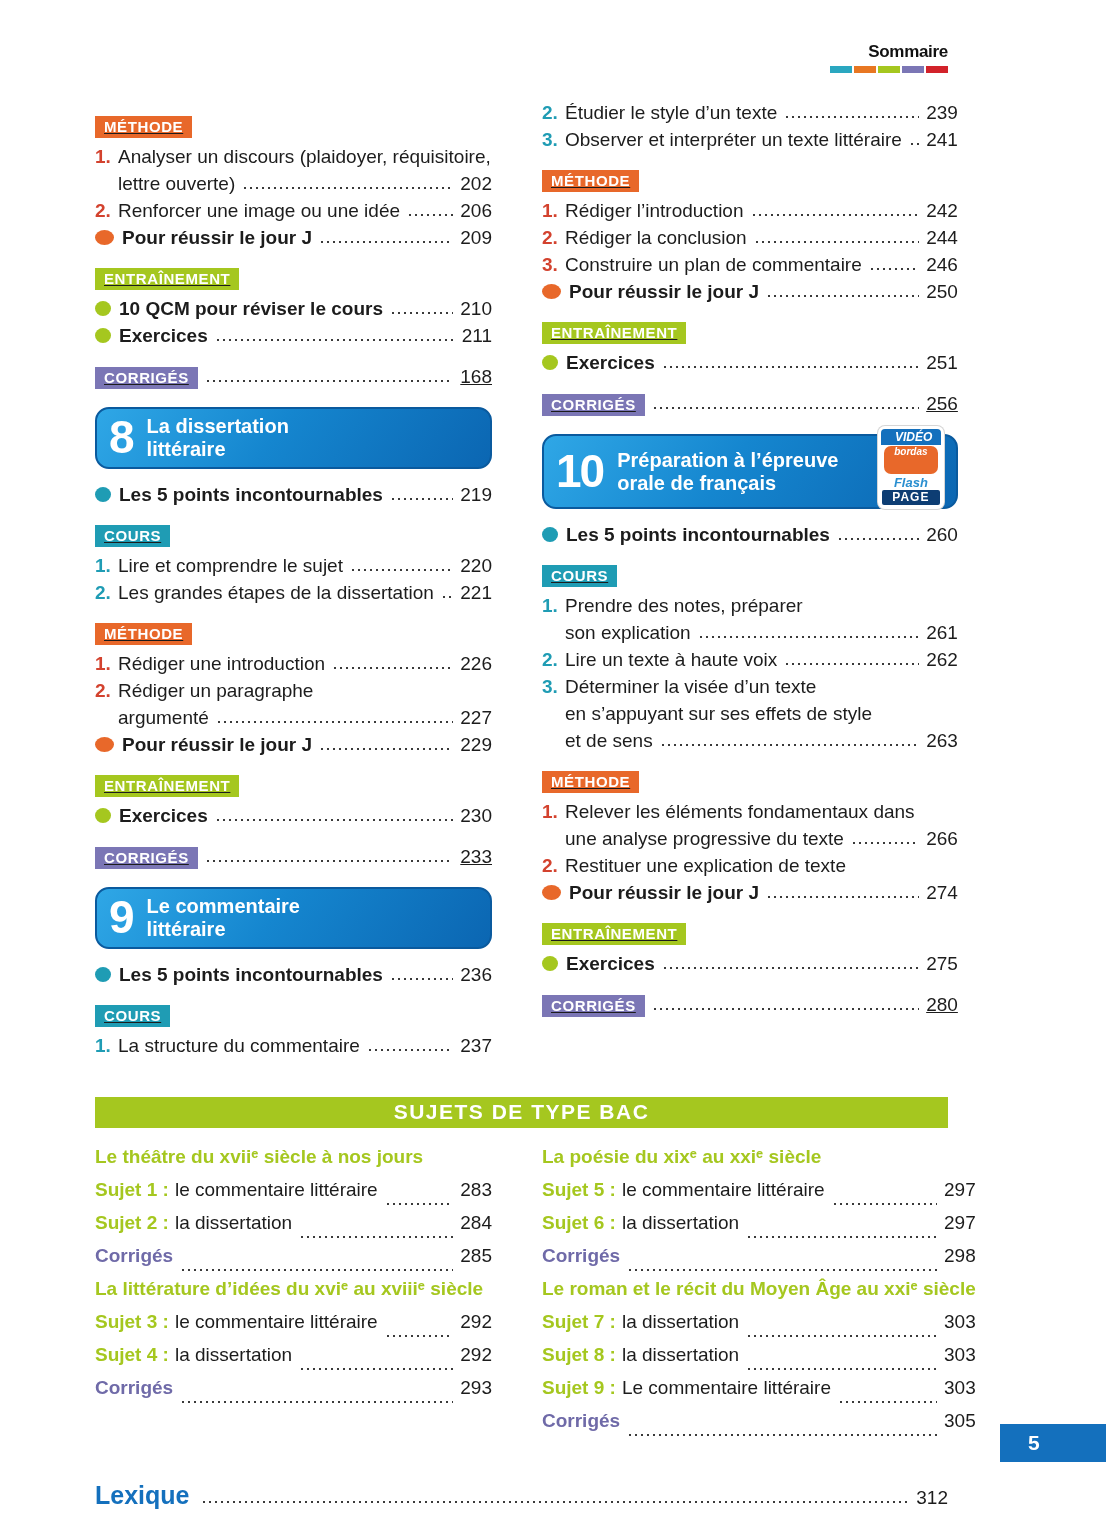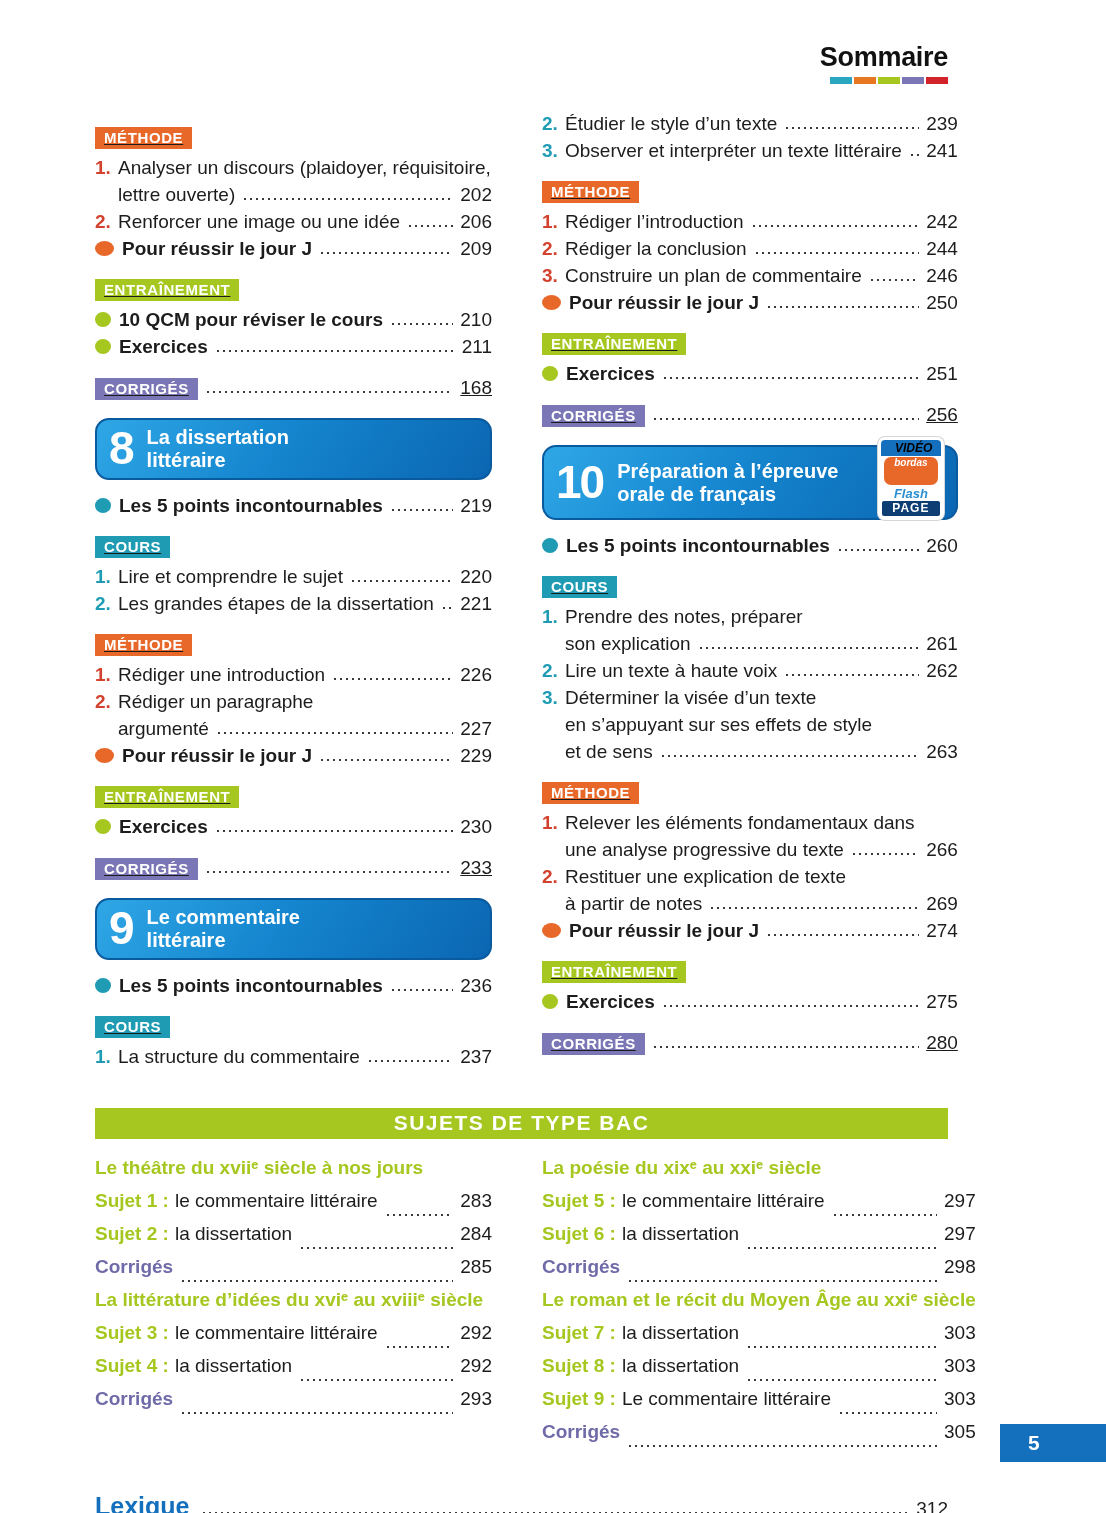--- a/index.html
+++ b/index.html
@@ -7,21 +7,21 @@
     --c-rednum:#d3422e; --c-red:#d2222a; --c-text:#1c1c1c;
     --c-boxlight:#2fa7e6; --c-boxdark:#0b66b2; --c-boxborder:#0a5a9e;
     --c-blue:#1470bd; --c-corrigestxt:#6f6aa8;
   }
   *{margin:0;padding:0;box-sizing:border-box;}
   body{background:#fff;font-family:"Liberation Sans","DejaVu Sans",sans-serif;color:var(--c-text);}
   .page{position:relative;width:1106px;height:1513px;background:#fff;padding:42px 158px 0 95px;overflow:hidden;}
 
   
   .header{display:flex;flex-direction:column;align-items:flex-end;margin-bottom:26px;}
-  .title{font-size:27px;font-weight:700;letter-spacing:-0.3px;color:#111;}
+  .title{font-size:17px;font-weight:700;letter-spacing:-0.3px;color:#111;}
   .colorbar{display:flex;gap:2px;margin-top:4px;}
   .colorbar span{width:22px;height:7px;display:inline-block;}
 
   
   .toc-grid{display:grid;grid-template-columns:397px 1fr;column-gap:50px;}
   .titem{display:block;font-size:19px;line-height:27px;}
   .line{display:flex;align-items:baseline;}
   .line.cont{padding-left:23px;}
   .num{flex:none;width:23px;font-weight:700;}
   .num.red{color:var(--c-rednum);}
@@ -43,21 +43,21 @@
   .badge.corriges{background:var(--c-purple);}
   .badge.cours{background:var(--c-teal);}
 
   .chapter{display:flex;align-items:center;gap:14px;margin:18px 0 12px;min-height:62px;border-radius:14px;
     border:2px solid var(--c-boxborder);
     background:linear-gradient(125deg,var(--c-boxlight) 0%,#1586cf 45%,var(--c-boxdark) 100%);
     color:#fff;padding:4px 12px;overflow:visible;}
   .ch-num{font-size:46px;font-weight:700;line-height:0.9;letter-spacing:-2px;}
   .ch-title{display:flex;flex-direction:column;font-size:20px;font-weight:700;line-height:1.15;}
   .video-badge{margin-left:auto;margin-top:-14px;margin-bottom:-6px;background:#fff;border-radius:7px;padding:3px 3px 3px;width:66px;text-align:center;box-shadow:0 0 0 1px #d6d6d6;}
-  .vb-video{background:var(--c-blue);color:#000000;font-size:12px;font-weight:800;font-style:italic;border-radius:4px 4px 0 0;padding:1px 14px;}
+  .vb-video{background:var(--c-blue);color:#ffffff;font-size:12px;font-weight:800;font-style:italic;border-radius:4px 4px 0 0;padding:1px 14px;}
   .vb-bordas{background:var(--c-orange);color:#fff;font-size:10px;font-weight:700;font-style:italic;border-radius:7px;margin:1px 3px;padding:0 0 17px;}
   .vb-flash{color:#2a8fd0;font-size:13px;font-weight:800;font-style:italic;line-height:1;padding:1px 0;}
   .vb-page{background:#0d3d73;color:#fff;font-size:12px;font-weight:800;letter-spacing:1px;margin:0 1px 1px;padding:0 0 1px;border-radius:2px;}
   .video-badge div{display:block;}
 
   
   .bac{margin-top:38px;}
   .bac-banner{background:var(--c-green);color:#fff;text-align:center;font-size:21px;font-weight:800;letter-spacing:1.5px;padding:3px 0 4px;}
   .bac-grid{display:grid;grid-template-columns:397px 1fr;column-gap:50px;margin-top:12px;}
   .bac-row{display:flex;align-items:flex-end;font-size:19px;line-height:33px;}
@@ -368,25 +368,20 @@
             <span class="txt">une analyse progressive du texte</span>
             <span class="leader"></span>
             <span class="pg">266</span>
           </div>
         </div>
         <div class="titem">
           <div class="line">
             <span class="num red">2.</span>
             <span class="txt">Restituer une explication de texte</span>
           </div>
-          <div class="line cont">
-            <span class="txt">à partir de notes</span>
-            <span class="leader"></span>
-            <span class="pg">269</span>
-          </div>
         </div>
         <div class="titem bullet-row line">
           <span class="dot orange"></span>
           <span class="blabel">Pour réussir le jour J</span>
           <span class="leader"></span>
           <span class="pg">274</span>
         </div>
         <div class="badge-row">
           <span class="badge entrainement">ENTRAÎNEMENT</span>
         </div>

